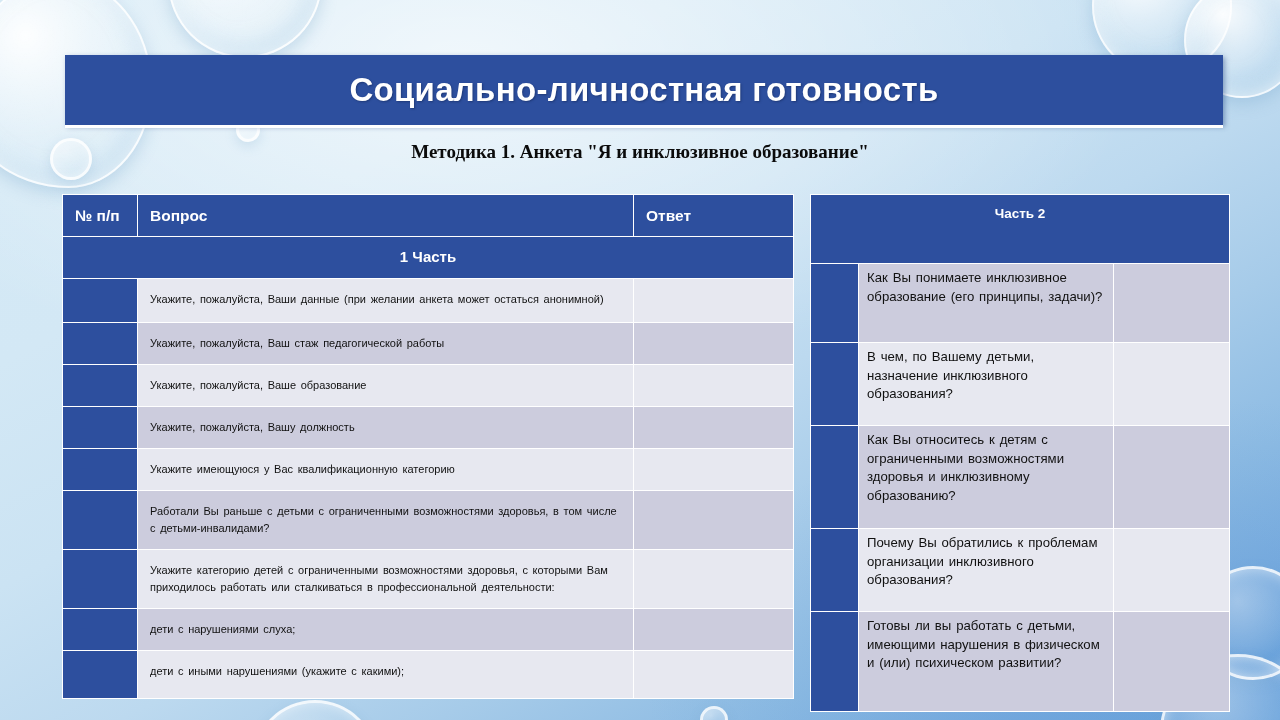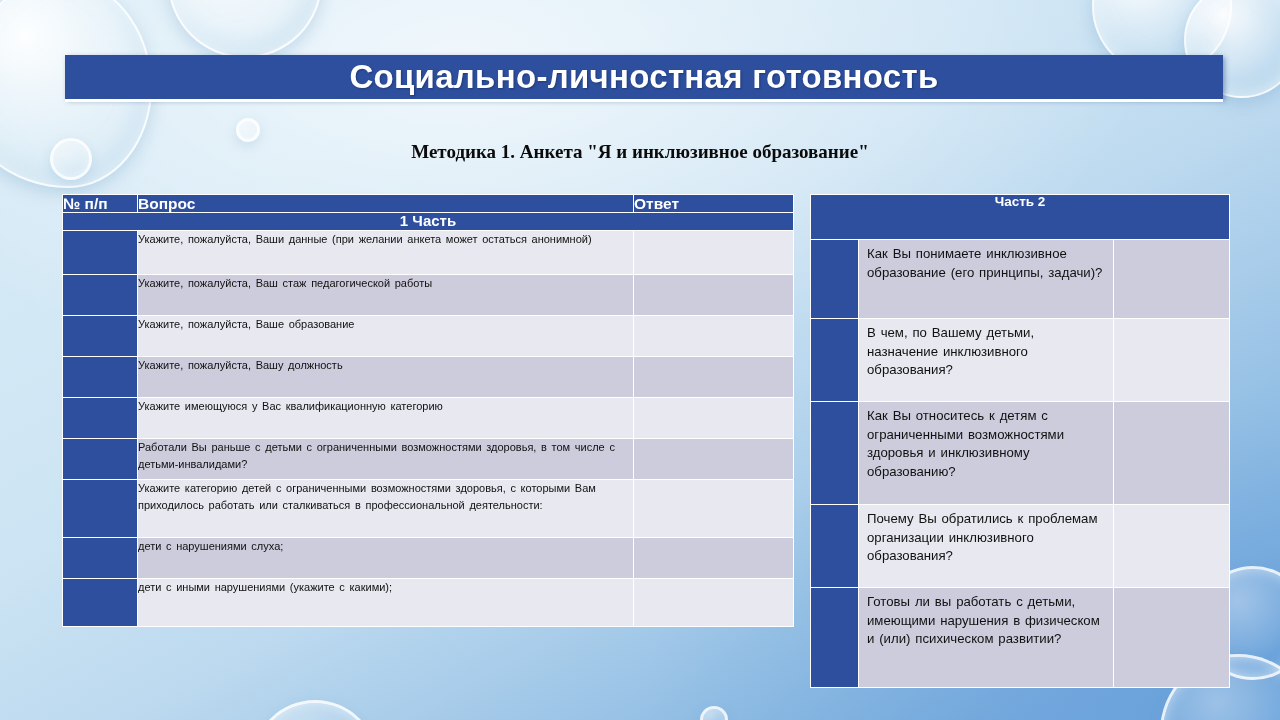--- a/index.html
+++ b/index.html
@@ -74,21 +74,21 @@
   #d8 { left: 252px;  top: 700px;  width: 120px; height: 120px; }
   #d9 { left: 700px;  top: 706px;  width: 22px;  height: 22px; }
   #d10{ left: 236px;  top: 118px;  width: 18px;  height: 18px; }
 
   
   #banner {
     position: absolute;
     left: 65px;
     top: 55px;
     width: 1158px;
-    height: 44px;
+    height: 70px;
     background: #2d4f9e;
     box-shadow: 0 3px 0 0 #ffffff, 2px 2px 5px rgba(40,70,130,0.45);
     display: flex;
     align-items: center;
     justify-content: center;
   }
   #banner .title-text {
     color: #ffffff;
     font-family: "Liberation Sans", sans-serif;
     font-weight: bold;
@@ -113,21 +113,21 @@
 
   
   table.qt {
     border-collapse: collapse;
     table-layout: fixed;
     font-family: "Liberation Sans", sans-serif;
   }
   table.qt td, table.qt th {
     border: 1px solid #ffffff;
     vertical-align: top;
-    padding: 0;
+    padding: 12px;
   }
   .hdr {
     background: #2d4f9e;
     color: #ffffff;
     font-weight: bold;
     font-size: 15.5px;
     padding: 3px 6px 4px 6px;
     text-align: left;
     vertical-align: middle;
     line-height: 1.1;

